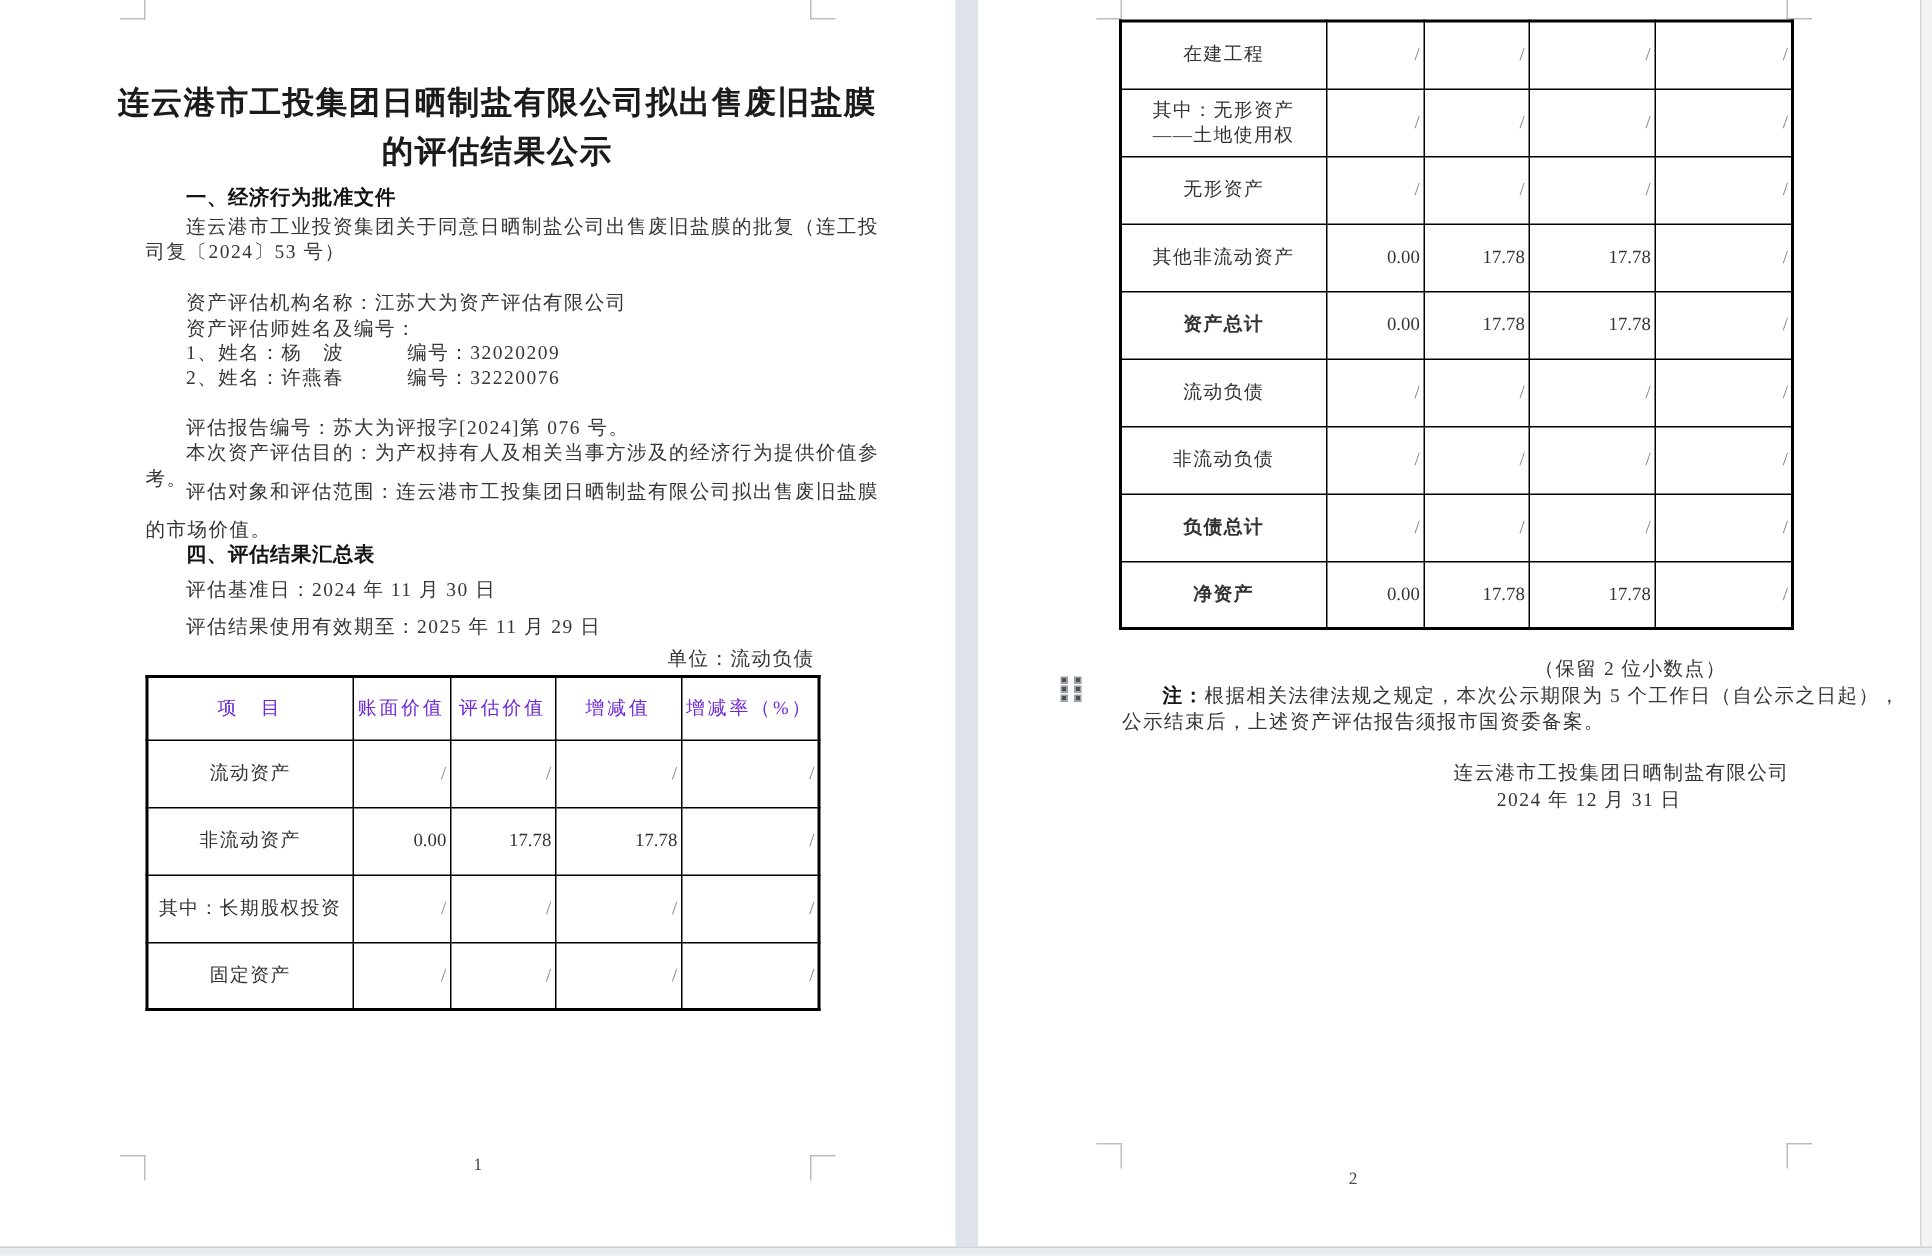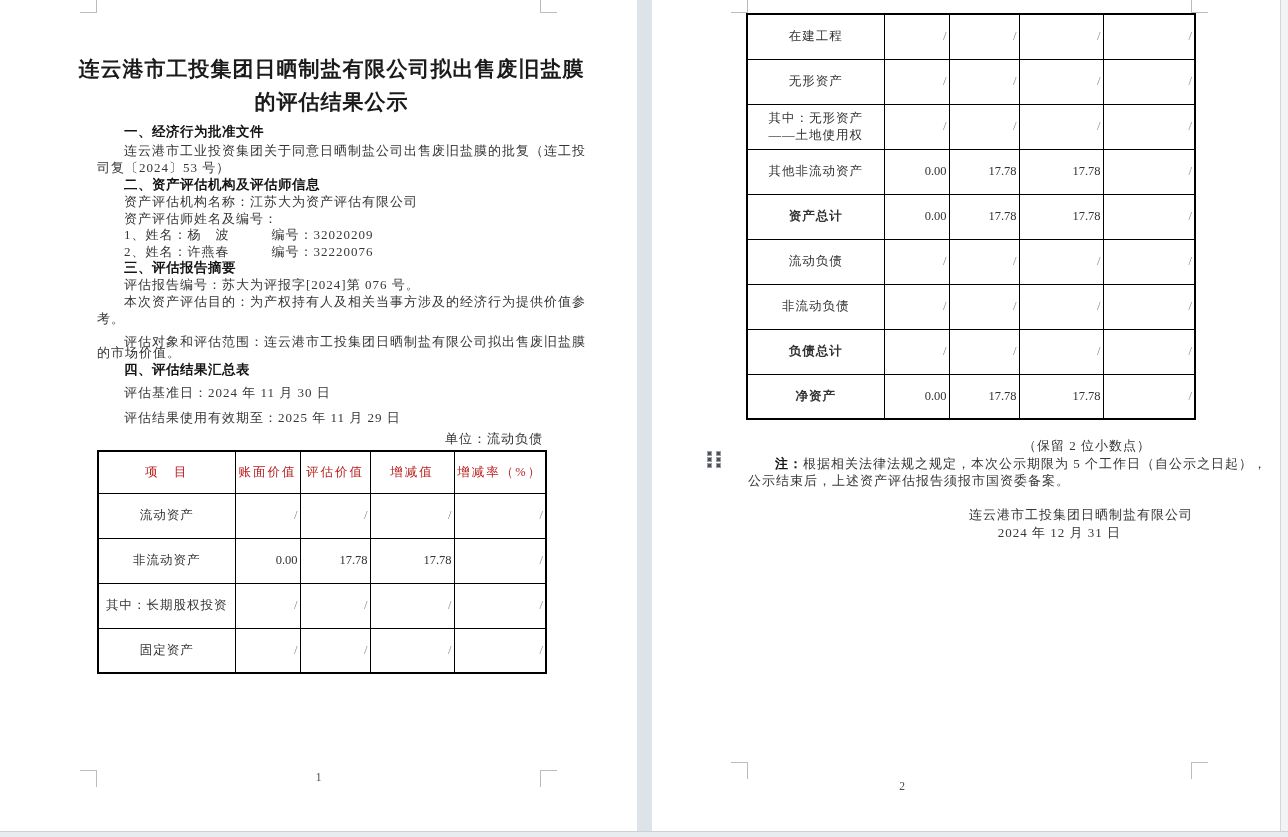--- a/index.html
+++ b/index.html
@@ -35,21 +35,21 @@
   
   table { border-collapse:collapse; table-layout:fixed; border:2px solid #000;
           font-size:12.5px; color:#333; }
   td { border:1px solid #000; padding:0 3px; overflow:hidden; }
   tr { height:45px; }
   tr.hdr { height:42px; }
   td.item { text-align:center; letter-spacing:1px; }
   td.item.b { font-weight:bold; }
   td.val  { text-align:right; padding-right:2px; }
   td.slash { color:#7e848a; }
-  th { border:1px solid #000; font-weight:normal; text-align:center; letter-spacing:2px; color:#b91c1c; }
+  th { border:1px solid #000; font-weight:normal; text-align:center; letter-spacing:2px; color:#6d28d9; }
   #table1 { position:absolute; left:97px; top:450px; width:448px; }
   #table2 { position:absolute; left:94px; top:13px;  width:448px; }
   .two-line div { line-height:17px; }
 
   
   .p2txt { position:absolute; left:96px; width:445px; font-size:13px; color:#363636;
            letter-spacing:1px; white-space:pre; }
   .note-label { font-weight:bold; font-family:"Liberation Sans","DejaVu Sans",sans-serif; color:#141414; }
 
   .page-num { position:absolute; width:100%; text-align:center; font-size:11.5px; color:#4a4a4a; }
@@ -72,30 +72,28 @@
     <div class="cmark br" style="left:540px; top:770px;"></div>
 
     <div class="doc-title">
       <div>连云港市工投集团日晒制盐有限公司拟出售废旧盐膜</div>
       <div>的评估结果公示</div>
     </div>
 
     <div class="txt head ind" style="top:123px;">一、经济行为批准文件</div>
     <div class="txt ind" style="top:142px;">连云港市工业投资集团关于同意日晒制盐公司出售废旧盐膜的批复（连工投</div>
     <div class="txt" style="top:159px;">司复〔2024〕53 号）</div>
-    <div class="txt head ind" style="top:176px;">二、资产评估机构及评估师信息</div>
     <div class="txt ind" style="top:193px;">资产评估机构名称：江苏大为资产评估有限公司</div>
     <div class="txt ind" style="top:210px;">资产评估师姓名及编号：</div>
     <div class="txt ind" style="top:226px;">1、姓名：杨　波　　　编号：32020209</div>
     <div class="txt ind" style="top:243px;">2、姓名：许燕春　　　编号：32220076</div>
-    <div class="txt head ind" style="top:259px;">三、评估报告摘要</div>
     <div class="txt ind" style="top:276px;">评估报告编号：苏大为评报字[2024]第 076 号。</div>
     <div class="txt ind" style="top:293px;">本次资产评估目的：为产权持有人及相关当事方涉及的经济行为提供价值参</div>
     <div class="txt" style="top:310px;">考。</div>
-    <div class="txt ind" style="top:333px;">评估对象和评估范围：连云港市工投集团日晒制盐有限公司拟出售废旧盐膜</div>
+    <div class="txt ind" style="top:319px;">评估对象和评估范围：连云港市工投集团日晒制盐有限公司拟出售废旧盐膜</div>
     <div class="txt" style="top:344px;">的市场价值。</div>
     <div class="txt head ind" style="top:361px;">四、评估结果汇总表</div>
     <div class="txt ind" style="top:384px;">评估基准日：2024 年 11 月 30 日</div>
     <div class="txt ind" style="top:409px;">评估结果使用有效期至：2025 年 11 月 29 日</div>
     <div class="txt r-align" style="top:430px;">单位：流动负债</div>
 
     <table id="table1">
       <colgroup>
           <col style="width:137px">
           <col style="width:65px">
@@ -163,37 +161,37 @@
         </colgroup>
       <tbody id="table2-body">
           <tr>
             <td class="item">在建工程</td>
             <td class="val slash">/</td>
             <td class="val slash">/</td>
             <td class="val slash">/</td>
             <td class="val slash">/</td>
           </tr>
           <tr>
-            <td class="item">无形资产</td>
-            <td class="val slash">/</td>
-            <td class="val slash">/</td>
-            <td class="val slash">/</td>
-            <td class="val slash">/</td>
-          </tr>
-          <tr>
             <td class="item two-line">
               <div>其中：无形资产</div>
               <div>——土地使用权</div>
             </td>
             <td class="val slash">/</td>
             <td class="val slash">/</td>
             <td class="val slash">/</td>
             <td class="val slash">/</td>
           </tr>
           <tr>
+            <td class="item">无形资产</td>
+            <td class="val slash">/</td>
+            <td class="val slash">/</td>
+            <td class="val slash">/</td>
+            <td class="val slash">/</td>
+          </tr>
+          <tr>
             <td class="item">其他非流动资产</td>
             <td class="val">0.00</td>
             <td class="val">17.78</td>
             <td class="val">17.78</td>
             <td class="val slash">/</td>
           </tr>
           <tr>
             <td class="item b">资产总计</td>
             <td class="val">0.00</td>
             <td class="val">17.78</td>

